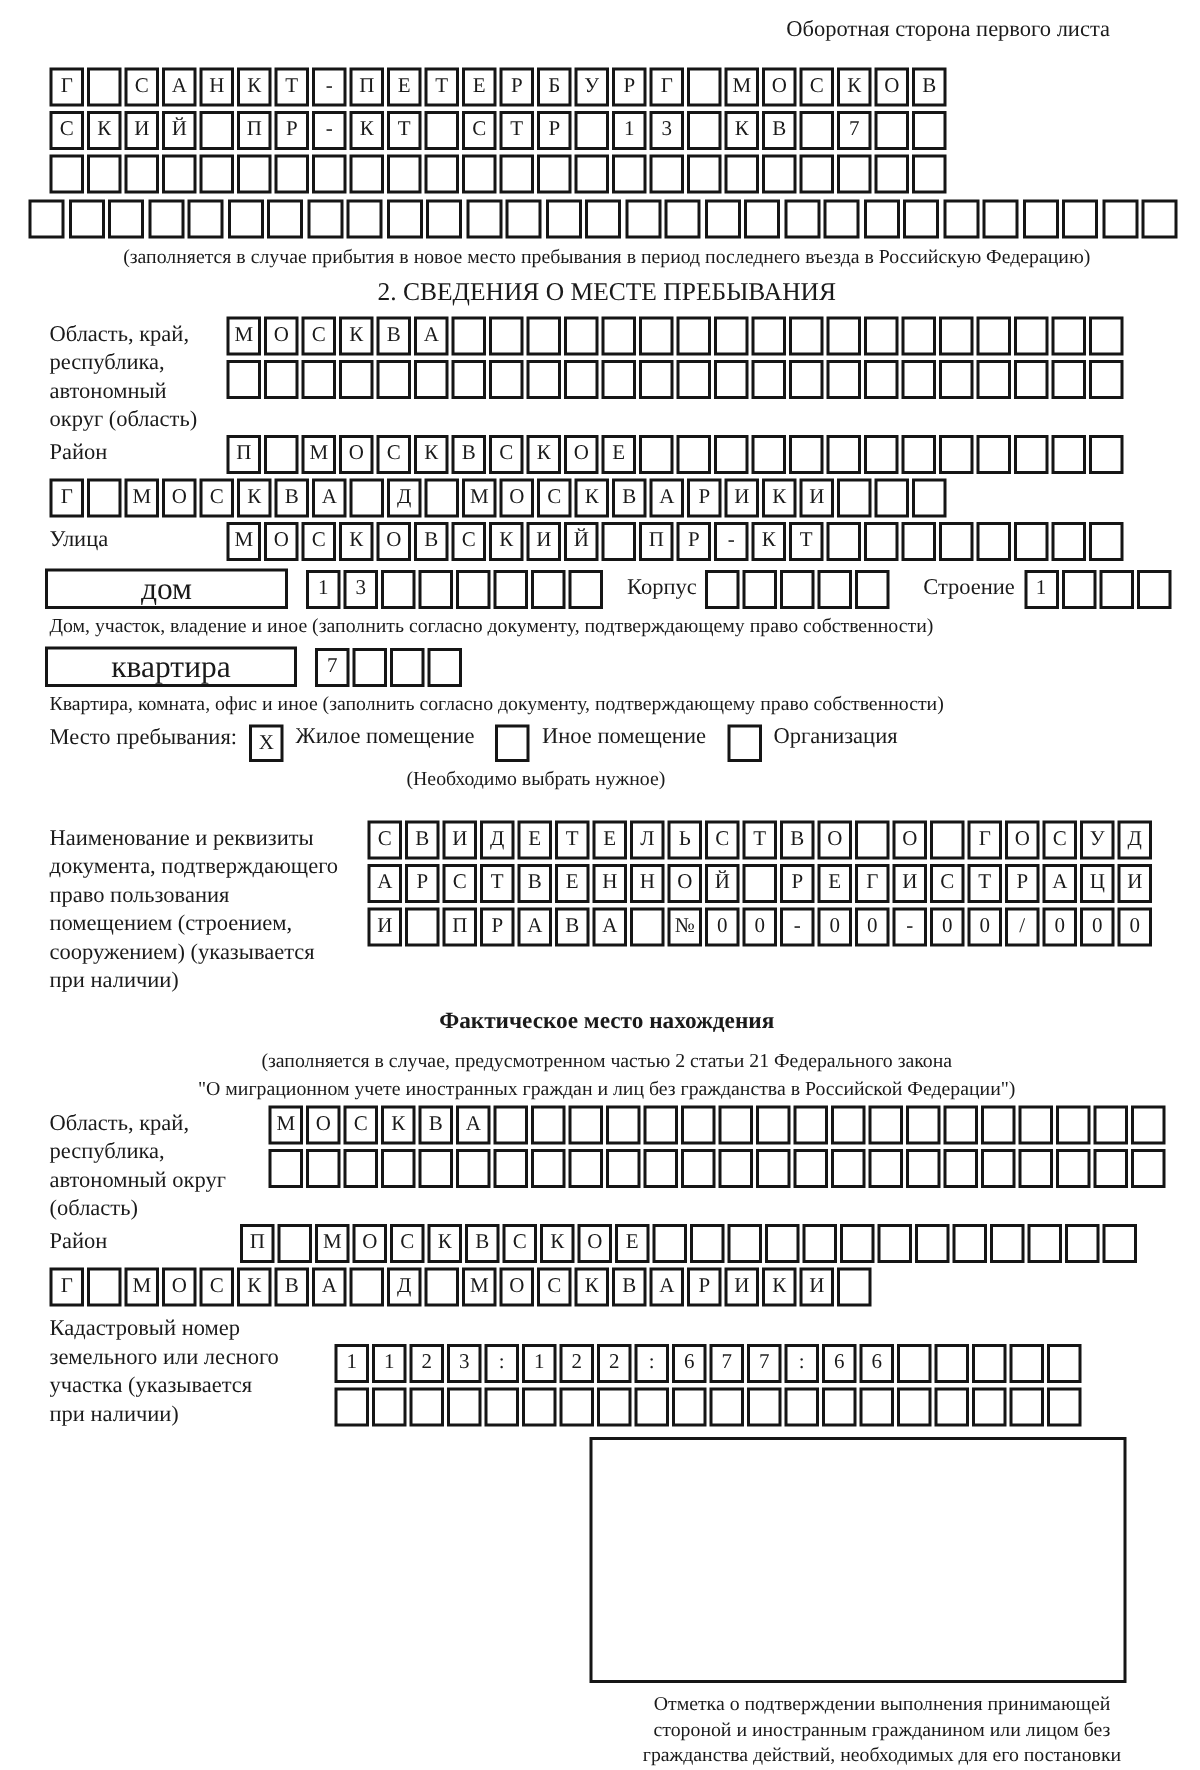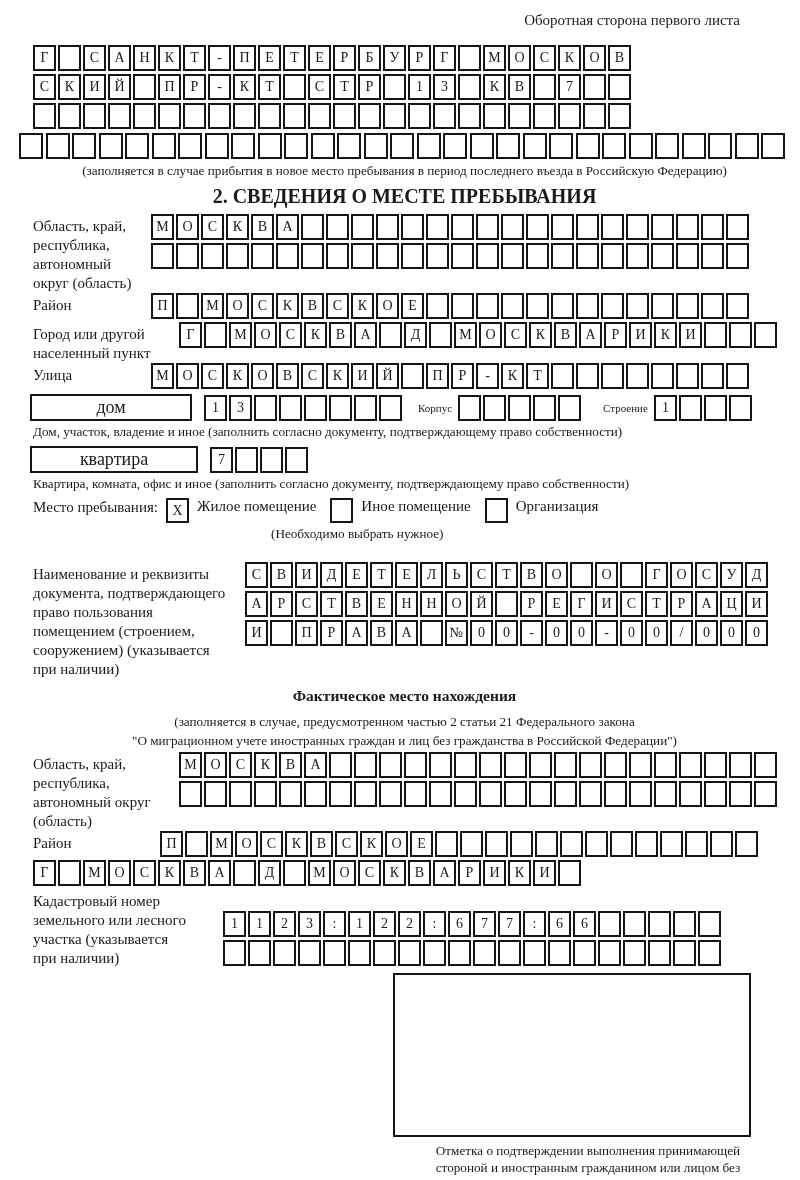--- a/index.html
+++ b/index.html
@@ -20,29 +20,29 @@
   .cellcol { display: flex; flex-direction: column; }
   .cell {
     width: 23px; height: 26px; border: 2px solid #151515; margin-right: 2px;
     display: inline-flex; align-items: center; justify-content: center;
     font-size: 14px; line-height: 1; flex: 0 0 auto; background:#fff;
   }
   .cells.wide .cell { width: 24px; margin-right: 2.5px; }
   .fullrow { margin-left: -14px; margin-top: 1px; }
   .caption { font-size: 13.2px; line-height: 17px; margin: 2px 0 6px 0; }
   .caption.center { text-align: center; }
-  .sec-title { text-align: center; font-weight: bold; font-size: 20px; margin: 4px 0 6px 0; }
+  .sec-title { text-align: center; font-weight: normal; font-size: 17px; margin: 4px 0 6px 0; }
   .inline-box {
     border: 2px solid #151515; height: 27px; display: inline-flex;
-    align-items: center; justify-content: center; font-size: 18px; flex: 0 0 auto; background:#fff;
+    align-items: center; justify-content: center; font-size: 21px; flex: 0 0 auto; background:#fff;
   }
   .houserow { margin-left: -3px; margin-top: 2px; align-items: center; display:flex; }
   .houserow .cells { margin-bottom: 0; }
   .gap8 { width: 8px; flex: 0 0 auto; } .gap12 { width: 12px; flex: 0 0 auto; } .gap14 { width: 14px; flex: 0 0 auto; }
-  .small-lbl { font-size: 11px; flex: 0 0 auto; padding: 0 6px; font-family: Liberation Serif, serif; }
+  .small-lbl { font-size: 15px; flex: 0 0 auto; padding: 0 6px; font-family: Liberation Serif, serif; }
   .stayrow { display: flex; margin-top: 4px; }
   .stayrow .lbl { padding-top: 0; }
   .checkbox {
     width: 23px; height: 25px; border: 2px solid #151515; display: inline-flex;
     align-items: center; justify-content: center; font-size: 14px; flex: 0 0 auto; background:#fff;
   }
   .stay-opt-label { font-size: 15px; margin: 0 14px 0 8px; }
   .stay-caption { font-size: 13.2px; margin: 3px 0 4px 238px; }
   .offset-top { margin-top: 22px; }
   .center-cap { text-align: center; font-size: 13.2px; line-height: 18px; margin: 1px 0; }
@@ -261,22 +261,20 @@
       <span class="cell"></span>
       <span class="cell"></span>
       <span class="cell"></span>
       <span class="cell"></span>
       <span class="cell"></span>
       <span class="cell"></span>
     </div>
 </div>
 
 <div class="row">
-  <div class="lbl w146">Город или другой
-населенный пункт</div>
   <div class="cells">
       <span class="cell">Г</span>
       <span class="cell"></span>
       <span class="cell">М</span>
       <span class="cell">О</span>
       <span class="cell">С</span>
       <span class="cell">К</span>
       <span class="cell">В</span>
       <span class="cell">А</span>
       <span class="cell"></span>

